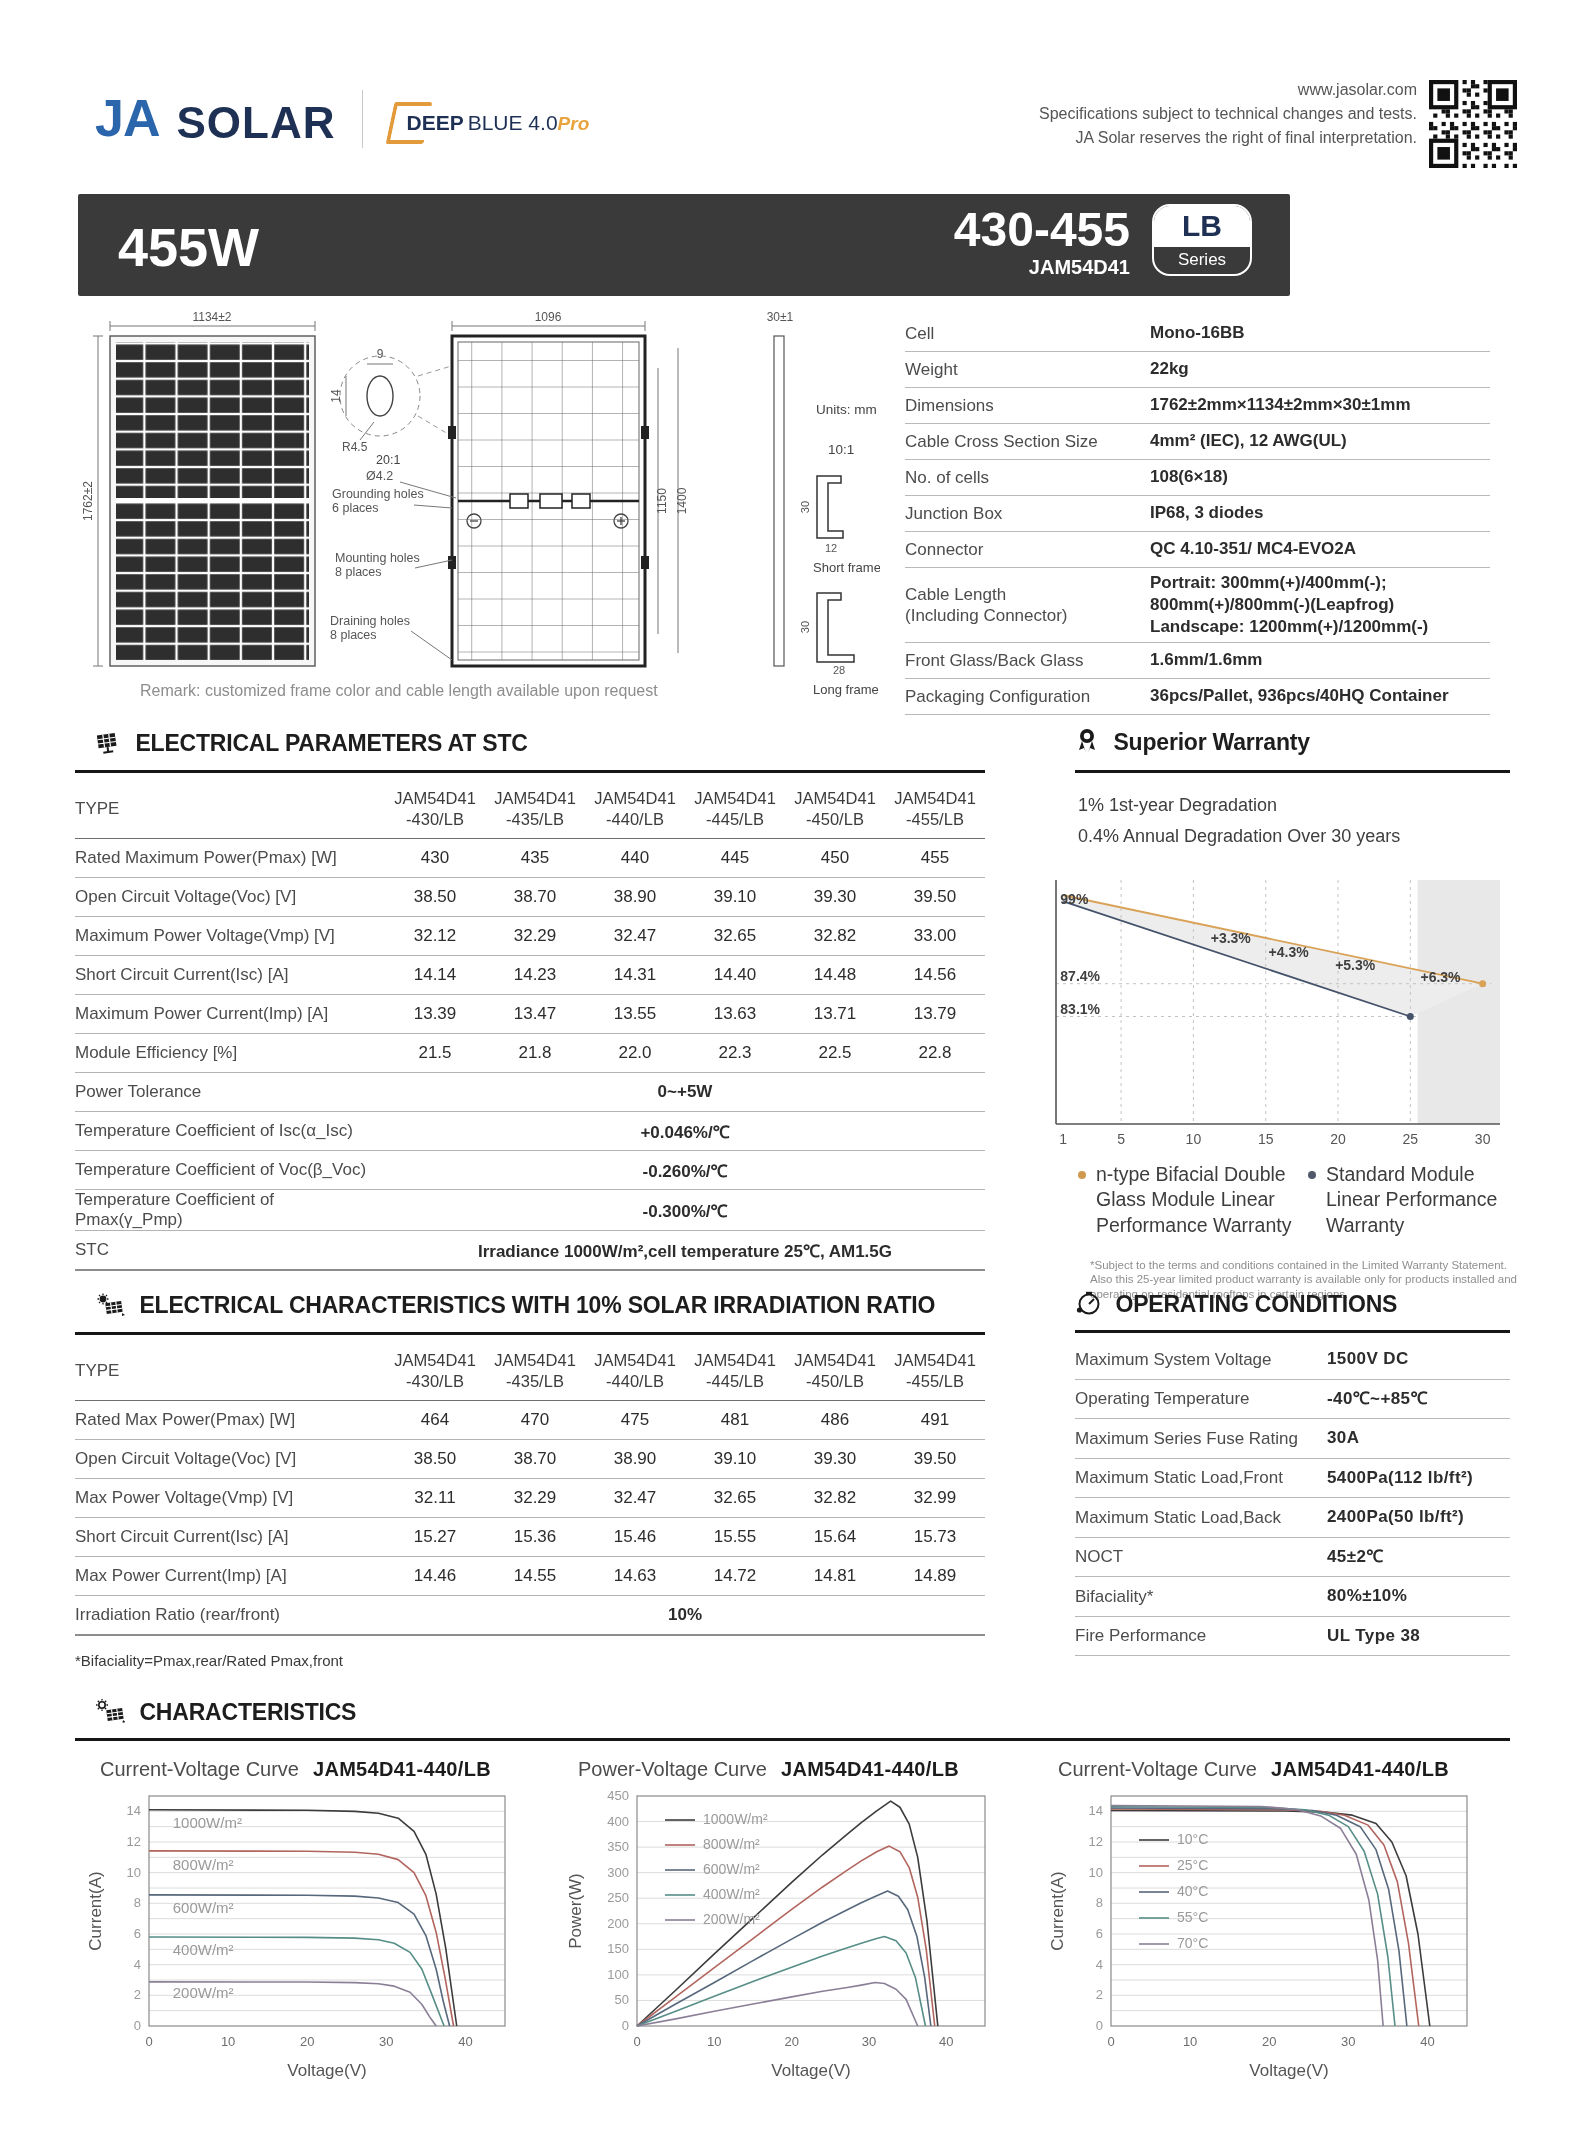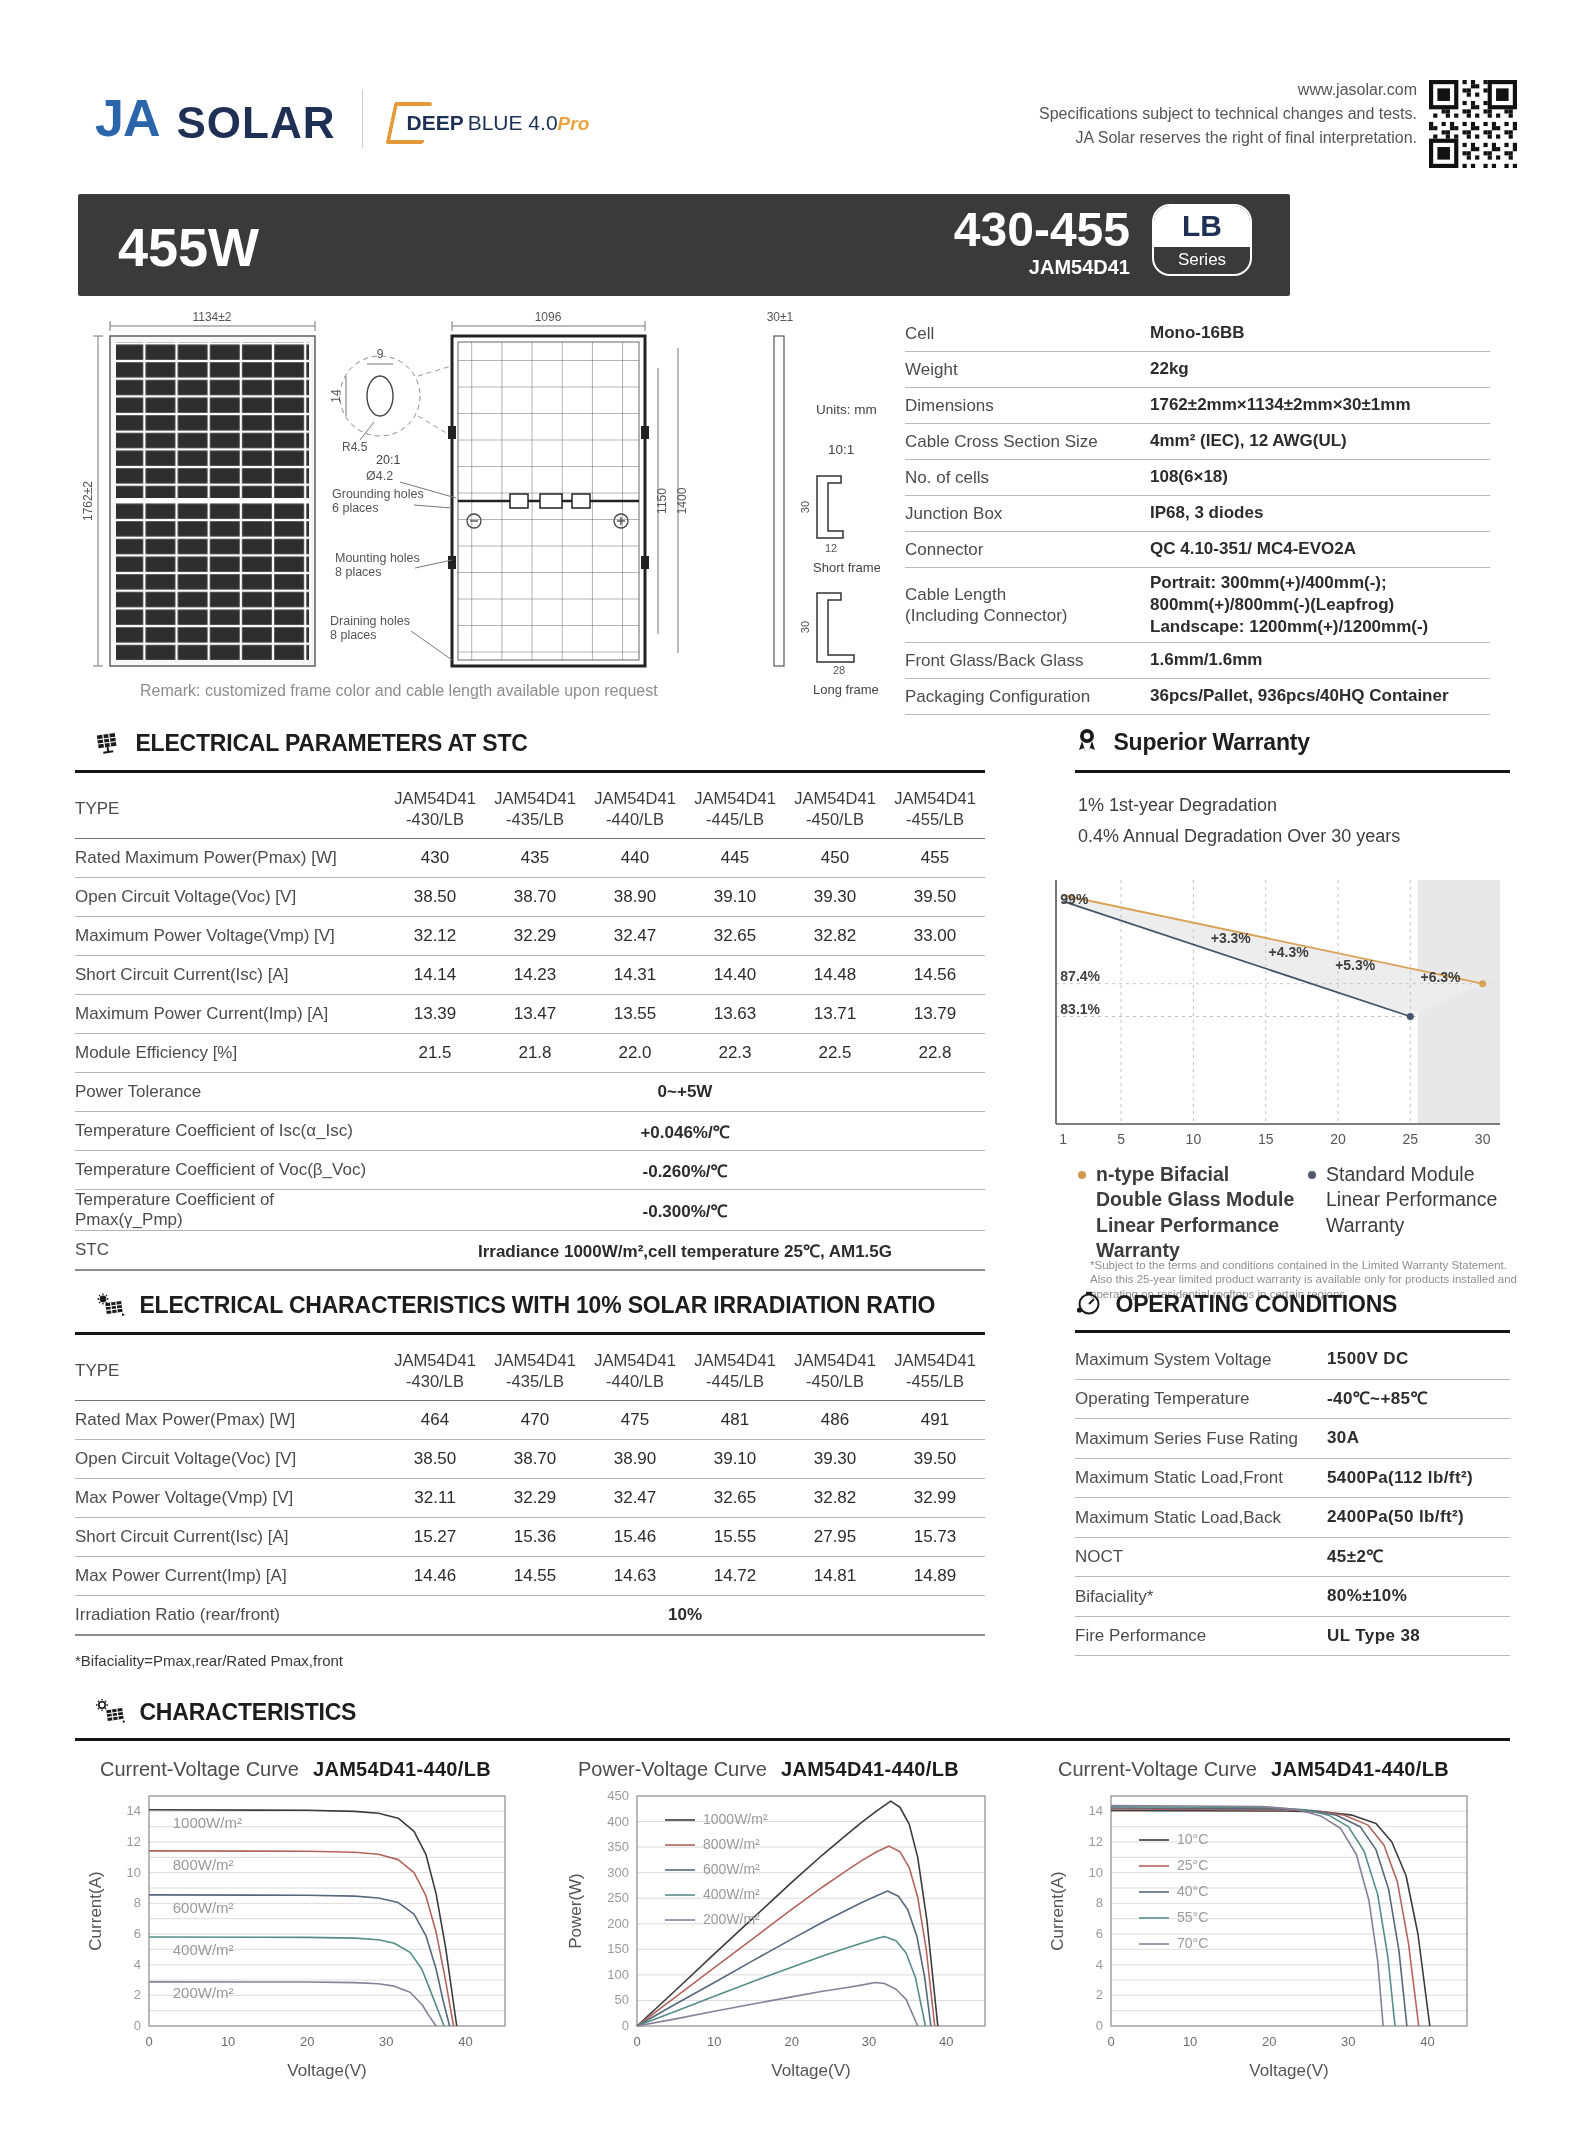--- a/index.html
+++ b/index.html
@@ -499,21 +499,21 @@
       <text x="432.64495114006513" y="272" text-anchor="middle" fill="#555" font-size="14">30</text>
       <text x="10.338762214983714" y="31.63749999999996" fill="#3f3f3f" font-size="14" font-weight="600">99%</text>
       <text x="10.338762214983714" y="109.41249999999997" fill="#3f3f3f" font-size="14" font-weight="600">87.4%</text>
       <text x="10.338762214983714" y="142.19999999999996" fill="#3f3f3f" font-size="14" font-weight="600">83.1%</text>
       <text x="160.74918566775244" y="71.28749999999997" fill="#3f3f3f" font-size="14" font-weight="600">+3.3%</text>
       <text x="218.59934853420194" y="85.01249999999996" fill="#3f3f3f" font-size="14" font-weight="600">+4.3%</text>
       <text x="285.1270358306189" y="97.97499999999997" fill="#3f3f3f" font-size="14" font-weight="600">+5.3%</text>
       <text x="370.45602605863195" y="110.17500000000004" fill="#3f3f3f" font-size="14" font-weight="600">+6.3%</text>
     </svg>
 
-  <div class="abs legend-item" style="left:1078px;top:1162px;width:222px;font-weight:bold;">
+  <div class="abs legend-item" style="left:1078px;top:1162px;width:222px;">
     <span class="legend-dot" id="lg1dot" style="background: rgb(207, 154, 80);"></span>
     <span>n-type Bifacial Double Glass Module Linear Performance Warranty</span>
   </div>
   <div class="abs legend-item" style="left:1308px;top:1162px;width:215px;">
     <span class="legend-dot" id="lg2dot" style="background: rgb(81, 89, 106);"></span>
     <span>Standard Module Linear Performance Warranty</span>
   </div>
   <div class="abs warr-foot" style="left:1090px;top:1258px;width:430px;">*Subject to the terms and conditions contained in the Limited Warranty Statement. Also this 25-year limited product warranty is available only for products installed and operating on residential rooftops in certain regions.</div>
 
   <div class="abs" style="left:95px;top:1292px;">
@@ -585,21 +585,21 @@
         <div class="tval">32.65</div>
         <div class="tval">32.82</div>
         <div class="tval">32.99</div>
       </div>
       <div class="trow">
         <div class="tlabel">Short Circuit Current(Isc) [A]</div>
         <div class="tval">15.27</div>
         <div class="tval">15.36</div>
         <div class="tval">15.46</div>
         <div class="tval">15.55</div>
-        <div class="tval">27.95</div>
+        <div class="tval">15.64</div>
         <div class="tval">15.73</div>
       </div>
       <div class="trow">
         <div class="tlabel">Max Power Current(Imp) [A]</div>
         <div class="tval">14.46</div>
         <div class="tval">14.55</div>
         <div class="tval">14.63</div>
         <div class="tval">14.72</div>
         <div class="tval">14.81</div>
         <div class="tval">14.89</div>

